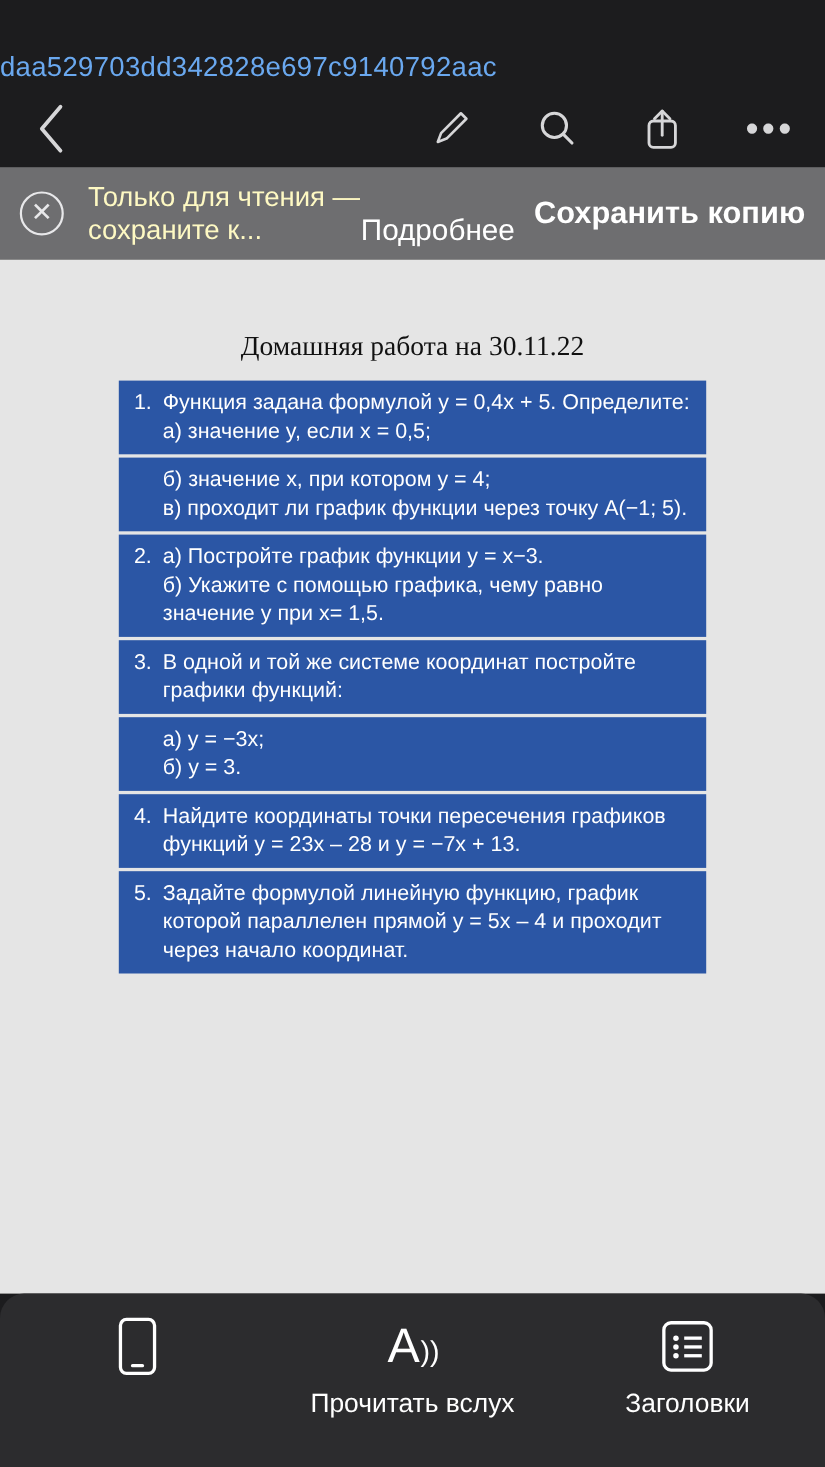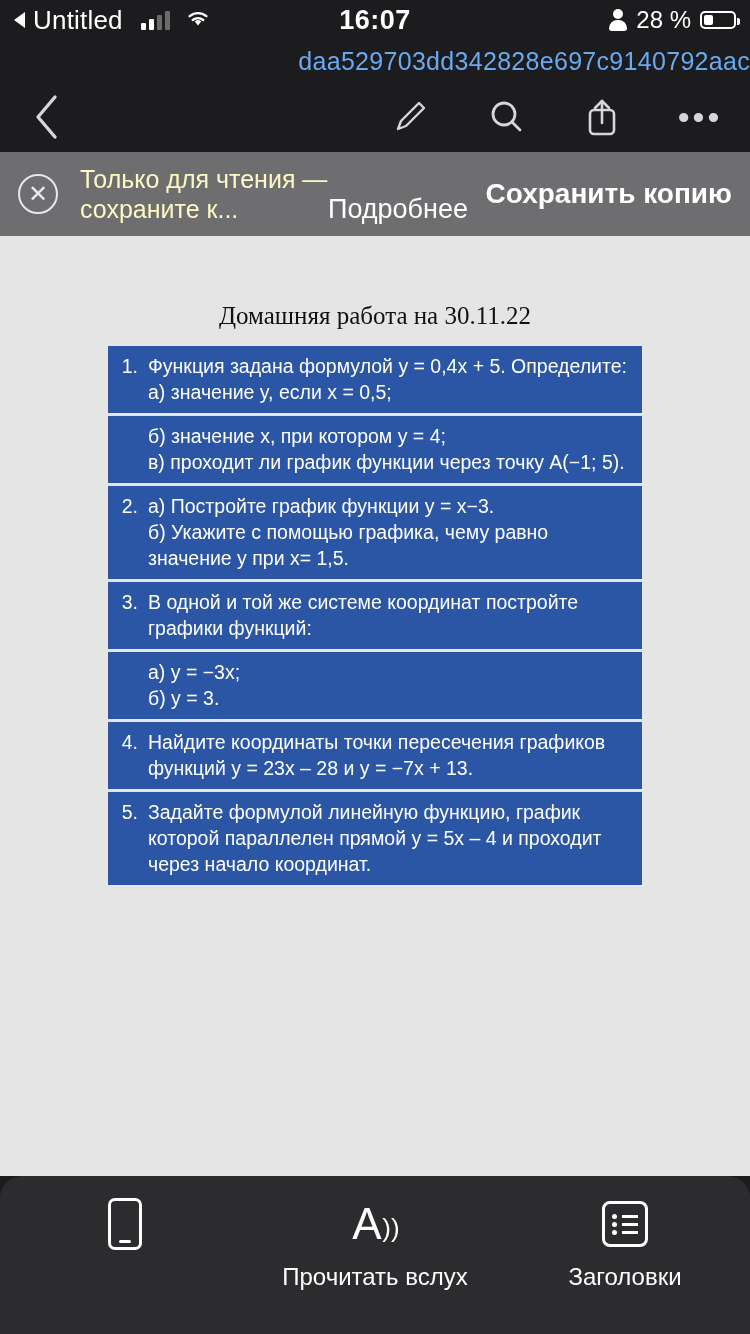--- a/index.html
+++ b/index.html
@@ -51,21 +51,21 @@
   .sb-batt { width: 36px; height: 18px; border: 2px solid #fff; border-radius: 5px; position: relative; }
   .sb-batt::after {
     content: ""; position: absolute; right: -6px; top: 5px; width: 3px; height: 7px;
     background: #fff; border-radius: 0 2px 2px 0;
   }
   .sb-batt i { position: absolute; left: 2px; top: 2px; bottom: 2px; width: 28%; background: #fff; border-radius: 2px; }
 
   
   .urlbar {
     position: absolute; top: 40px; left: 0; width: 750px; height: 42px;
-    display: flex; align-items: center; justify-content: flex-end;
+    display: flex; align-items: center; justify-content: flex-start;
   }
   .urlbar span { color: #6aa8ef; font-size: 25px; letter-spacing: .3px; }
 
   
   .toolbar {
     position: absolute; top: 82px; left: 0; width: 750px; height: 70px;
     display: flex; align-items: center; color: #d6d6d8;
   }
   .tb-btn { display: flex; align-items: center; justify-content: center; height: 70px; }
   .tb-back { width: 94px; }
@@ -147,47 +147,20 @@
   .list-ico i::before {
     content: ""; position: absolute; left: -10px; top: -1px; width: 5px; height: 5px;
     background: #fff; border-radius: 50%;
   }
 </style>
 </head>
 <body>
 
 <div class="screen">
 
-  <div class="statusbar">
-    <div class="sb-left">
-      <div class="sb-back-tri"></div>
-      <div class="sb-app">Untitled</div>
-      <div class="sb-signal">
-        <i></i>
-          <i></i>
-          <i></i>
-          <i></i>
-      </div>
-      <div class="sb-wifi">
-        <svg width="28" height="20" viewBox="0 0 28 20">
-          <path d="M14 17.5l3.2-4.1a5 5 0 0 0-6.4 0z" fill="#fff"></path>
-          <path d="M5.6 8.2a13 13 0 0 1 16.8 0" stroke="#fff" stroke-width="2.4" fill="none" stroke-linecap="round"></path>
-          <path d="M8.8 12a8.6 8.6 0 0 1 10.4 0" stroke="#fff" stroke-width="2.4" fill="none" stroke-linecap="round"></path>
-        </svg>
-      </div>
-    </div>
-    <div class="sb-center">16:07</div>
-    <div class="sb-right">
-      <div class="sb-person"></div>
-      <div>28 %</div>
-      <div class="sb-batt">
-          <i></i>
-        </div>
-    </div>
-  </div>
 
   <div class="urlbar">
     <span>daa529703dd342828e697c9140792aac</span>
   </div>
 
   <div class="toolbar">
     <div class="tb-btn tb-back">
       <svg width="30" height="46" viewBox="0 0 30 46">
         <path d="M23 3L6 23l17 20" stroke="#d6d6d8" stroke-width="3.4" fill="none" stroke-linecap="round" stroke-linejoin="round"></path>
       </svg>

